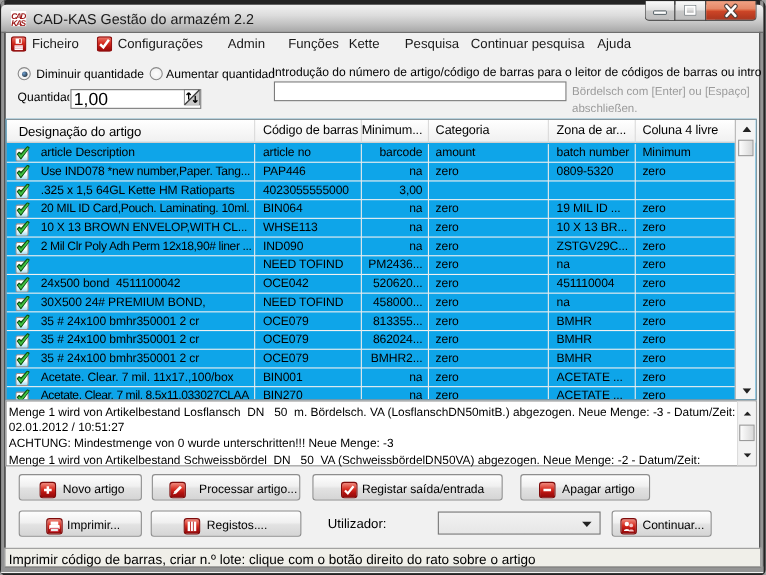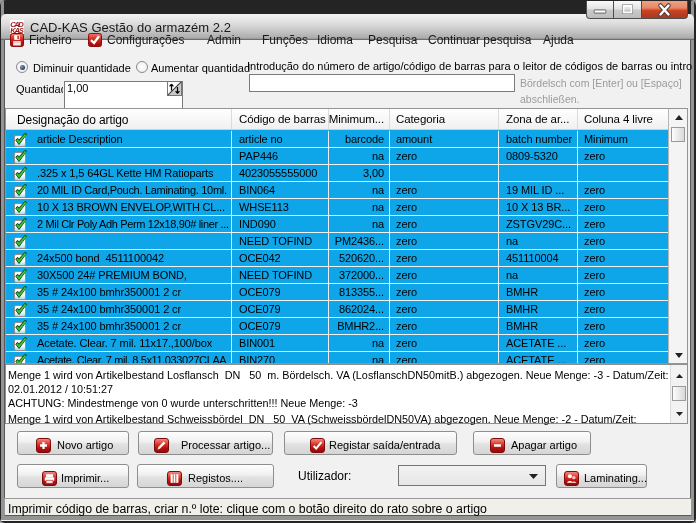--- a/index.html
+++ b/index.html
@@ -10,21 +10,21 @@
   background:#242424;overflow:hidden;}
 
 #lframe{position:absolute;left:1px;top:1px;width:3px;height:519px;background:#949494;}
 #rframe{position:absolute;left:691px;top:1px;width:3px;height:519px;background:#949494;}
 #bframe2{position:absolute;left:1px;top:515px;width:693px;height:5px;background:#949494;}
 #whline{position:absolute;left:1px;top:520px;width:693px;height:1px;background:#f2f2f2;}
 #ldark{position:absolute;left:4px;top:28px;width:1px;height:487px;background:#585858;}
 #rdark{position:absolute;left:690px;top:28px;width:1px;height:487px;background:#585858;}
 #client{position:absolute;left:5px;top:28px;width:685px;height:487px;background:#f1f1f1;}
 
-#title{position:absolute;left:1px;top:14px;width:693px;height:26px;
+#title{position:absolute;left:1px;top:4px;width:693px;height:26px;
   background:linear-gradient(#f2f2f2,#dcdcdc 40%,#c3c3c3 70%,#ababab 96%,#8c8c8c);
   border-bottom:1px solid #6e6e6e;border-radius:5px 5px 0 0;}
 #title .ttext{position:absolute;left:29px;top:6px;font-size:13px;color:#191919;}
 
 .cbtn{position:absolute;top:1px;height:18px;border:1px solid #4c4c4c;border-top:none;}
 #bmin{left:586px;width:28px;border-radius:0 0 0 4px;
   background:linear-gradient(#fafafa,#e3e3e3 45%,#c9c9c9 55%,#bdbdbd);}
 #bmax{left:613px;width:29px;
   background:linear-gradient(#fafafa,#e3e3e3 45%,#c9c9c9 55%,#bdbdbd);}
 #bclose{left:641px;width:47px;border-radius:0 0 4px 0;
@@ -136,32 +136,32 @@
     <path d="M3.2 9.5 H10.8 M3.2 11 H10.8" stroke="#d89" stroke-width="0.5"></path>
   </svg>
   <span style="left:29px">Ficheiro</span>
   <svg style="left:88px;top:5px" width="14" height="14" viewBox="0 0 14 14">
     <rect x="0.5" y="0.5" width="13" height="13" rx="2" fill="url(#rg)" stroke="#8d0d0d"></rect>
     <path d="M3 7.2 L6 10 L11 3.2" stroke="#fff" stroke-width="2.3" fill="none"></path>
   </svg>
   <span style="left:107px">Configurações</span>
   <span style="left:207px">Admin</span>
   <span style="left:262px">Funções</span>
-  <span style="left:317px">Idioma</span>
+  <span style="left:317px">Kette</span>
   <span style="left:368px">Pesquisa</span>
   <span style="left:428px">Continuar pesquisa</span>
   <span style="left:543px">Ajuda</span>
 </div>
 <div id="panel">
   <div class="radio sel" style="left:12px;top:5px"></div>
   <div class="lbl" style="left:29px;top:6px">Diminuir quantidade</div>
   <div class="radio" style="left:132px;top:5px"></div>
   <div class="lbl" style="left:147px;top:6px">Aumentar quantidad</div>
   <div class="lbl" style="left:12px;top:27px;width:47px;overflow:hidden">Quantidade</div>
-  <div class="edit" style="left:60px;top:25px;width:119px;height:28px;font-size:11px">
+  <div class="edit" style="left:60px;top:25px;width:119px;height:18px;font-size:16px">
     <span style="position:absolute;left:2px;top:0px">1,00</span>
     <svg style="position:absolute;right:0px;top:-1px" width="15" height="15" viewBox="0 0 15 15">
       <rect x="0.5" y="0.5" width="14" height="14" fill="#fdfdfd" stroke="#777" stroke-width="1"></rect>
       <path d="M14 1 L1 14 L14 14 Z" fill="#c9c9c9"></path>
       <path d="M14.2 0.8 L0.8 14.2" stroke="#3a3a3a" stroke-width="1.1"></path>
       <path d="M4.5 9.5 V4 M4.5 3.2 L2.6 5.4 M4.5 3.2 L6.4 5.4" stroke="#000" stroke-width="1.2" fill="none"></path>
       <path d="M10.5 6 V11.5 M10.5 12.3 L8.6 10.1 M10.5 12.3 L12.4 10.1" stroke="#000" stroke-width="1.2" fill="none"></path>
     </svg>
   </div>
   <div class="lbl" style="left:243px;top:4px;width:445px;overflow:hidden">Introdução do número de artigo/código de barras para o leitor de códigos de barras ou introduç</div>
@@ -204,20 +204,21 @@
 <div class="c" style="left:500px;width:70px">batch number</div>
 <div class="c" style="left:578px;width:80px">Minimum</div>
 </div>
 <div class="rline" style="top:38px"></div>
 <div class="grow" style="top:39px">
 <svg class="icon16" viewBox="0 0 13 14">
           <rect x="0.5" y="2.5" width="11" height="11" rx="1.5" fill="url(#ib)" stroke="#9a8f8f" stroke-width="1"></rect>
           <path d="M1.8 7.2 L5 11.5 L12.6 1.2 L11 0.2 L5.2 6.8 L3.4 5.4 Z" fill="#1f9320" stroke="#0d4f12" stroke-width="1" stroke-linejoin="round"></path>
           <path d="M3 6.9 L5 9.6 L11.5 1.5" fill="none" stroke="#43c243" stroke-width="1.4"></path>
         </svg>
+<div class="c" style="left:31px;width:193px;letter-spacing:-0.2px">Use IND078 *new number,Paper. Tang...</div>
 <div class="c" style="left:233px;width:88px">PAP446</div>
 <div class="c" style="left:322px;width:56px;text-align:right">na</div>
 <div class="c" style="left:390px;width:101px">zero</div>
 <div class="c" style="left:500px;width:70px">0809-5320</div>
 <div class="c" style="left:578px;width:80px">zero</div>
 </div>
 <div class="rline" style="top:55px"></div>
 <div class="grow" style="top:56px">
 <svg class="icon16" viewBox="0 0 13 14">
           <rect x="0.5" y="2.5" width="11" height="11" rx="1.5" fill="url(#ib)" stroke="#9a8f8f" stroke-width="1"></rect>
@@ -302,21 +303,21 @@
 </div>
 <div class="rline" style="top:157px"></div>
 <div class="grow" style="top:158px">
 <svg class="icon16" viewBox="0 0 13 14">
           <rect x="0.5" y="2.5" width="11" height="11" rx="1.5" fill="url(#ib)" stroke="#9a8f8f" stroke-width="1"></rect>
           <path d="M1.8 7.2 L5 11.5 L12.6 1.2 L11 0.2 L5.2 6.8 L3.4 5.4 Z" fill="#1f9320" stroke="#0d4f12" stroke-width="1" stroke-linejoin="round"></path>
           <path d="M3 6.9 L5 9.6 L11.5 1.5" fill="none" stroke="#43c243" stroke-width="1.4"></path>
         </svg>
 <div class="c" style="left:31px;width:193px">30X500 24# PREMIUM BOND,</div>
 <div class="c" style="left:233px;width:88px">NEED TOFIND</div>
-<div class="c" style="left:322px;width:56px;text-align:right">372000...</div>
+<div class="c" style="left:322px;width:56px;text-align:right">458000...</div>
 <div class="c" style="left:390px;width:101px">zero</div>
 <div class="c" style="left:500px;width:70px">na</div>
 <div class="c" style="left:578px;width:80px">zero</div>
 </div>
 <div class="rline" style="top:174px"></div>
 <div class="grow" style="top:175px">
 <svg class="icon16" viewBox="0 0 13 14">
           <rect x="0.5" y="2.5" width="11" height="11" rx="1.5" fill="url(#ib)" stroke="#9a8f8f" stroke-width="1"></rect>
           <path d="M1.8 7.2 L5 11.5 L12.6 1.2 L11 0.2 L5.2 6.8 L3.4 5.4 Z" fill="#1f9320" stroke="#0d4f12" stroke-width="1" stroke-linejoin="round"></path>
           <path d="M3 6.9 L5 9.6 L11.5 1.5" fill="none" stroke="#43c243" stroke-width="1.4"></path>
@@ -462,20 +463,20 @@
           <path d="M0 0 L9 0 L4.5 5 Z" fill="#222"></path>
         </svg>
  </div>
  <div class="btn" style="left:556px;top:464px;width:91px">
         <svg class="ricon" style="left:7px" width="15" height="15" viewBox="0 0 15 15">
           <circle cx="5.6" cy="5" r="2.3" fill="#fff"></circle>
           <path d="M2.5 12.5 C2.5 9.5 8.7 9.5 8.7 12.5 Z" fill="#fff"></path>
           <circle cx="10.2" cy="6.5" r="2" fill="#f4c4c4"></circle>
           <path d="M7.5 12.8 C7.5 10.3 13 10.3 13 12.8 Z" fill="#f4c4c4"></path>
         </svg>
-        <span class="bt" style="left:27px">Laminating...</span>
+        <span class="bt" style="left:27px">Continuar...</span>
       </div>
 </div>
 <div id="status">
       <span>Imprimir código de barras, criar n.º lote: clique com o botão direito do rato sobre o artigo</span>
     </div>
 
 </div>
 
 </body></html>

